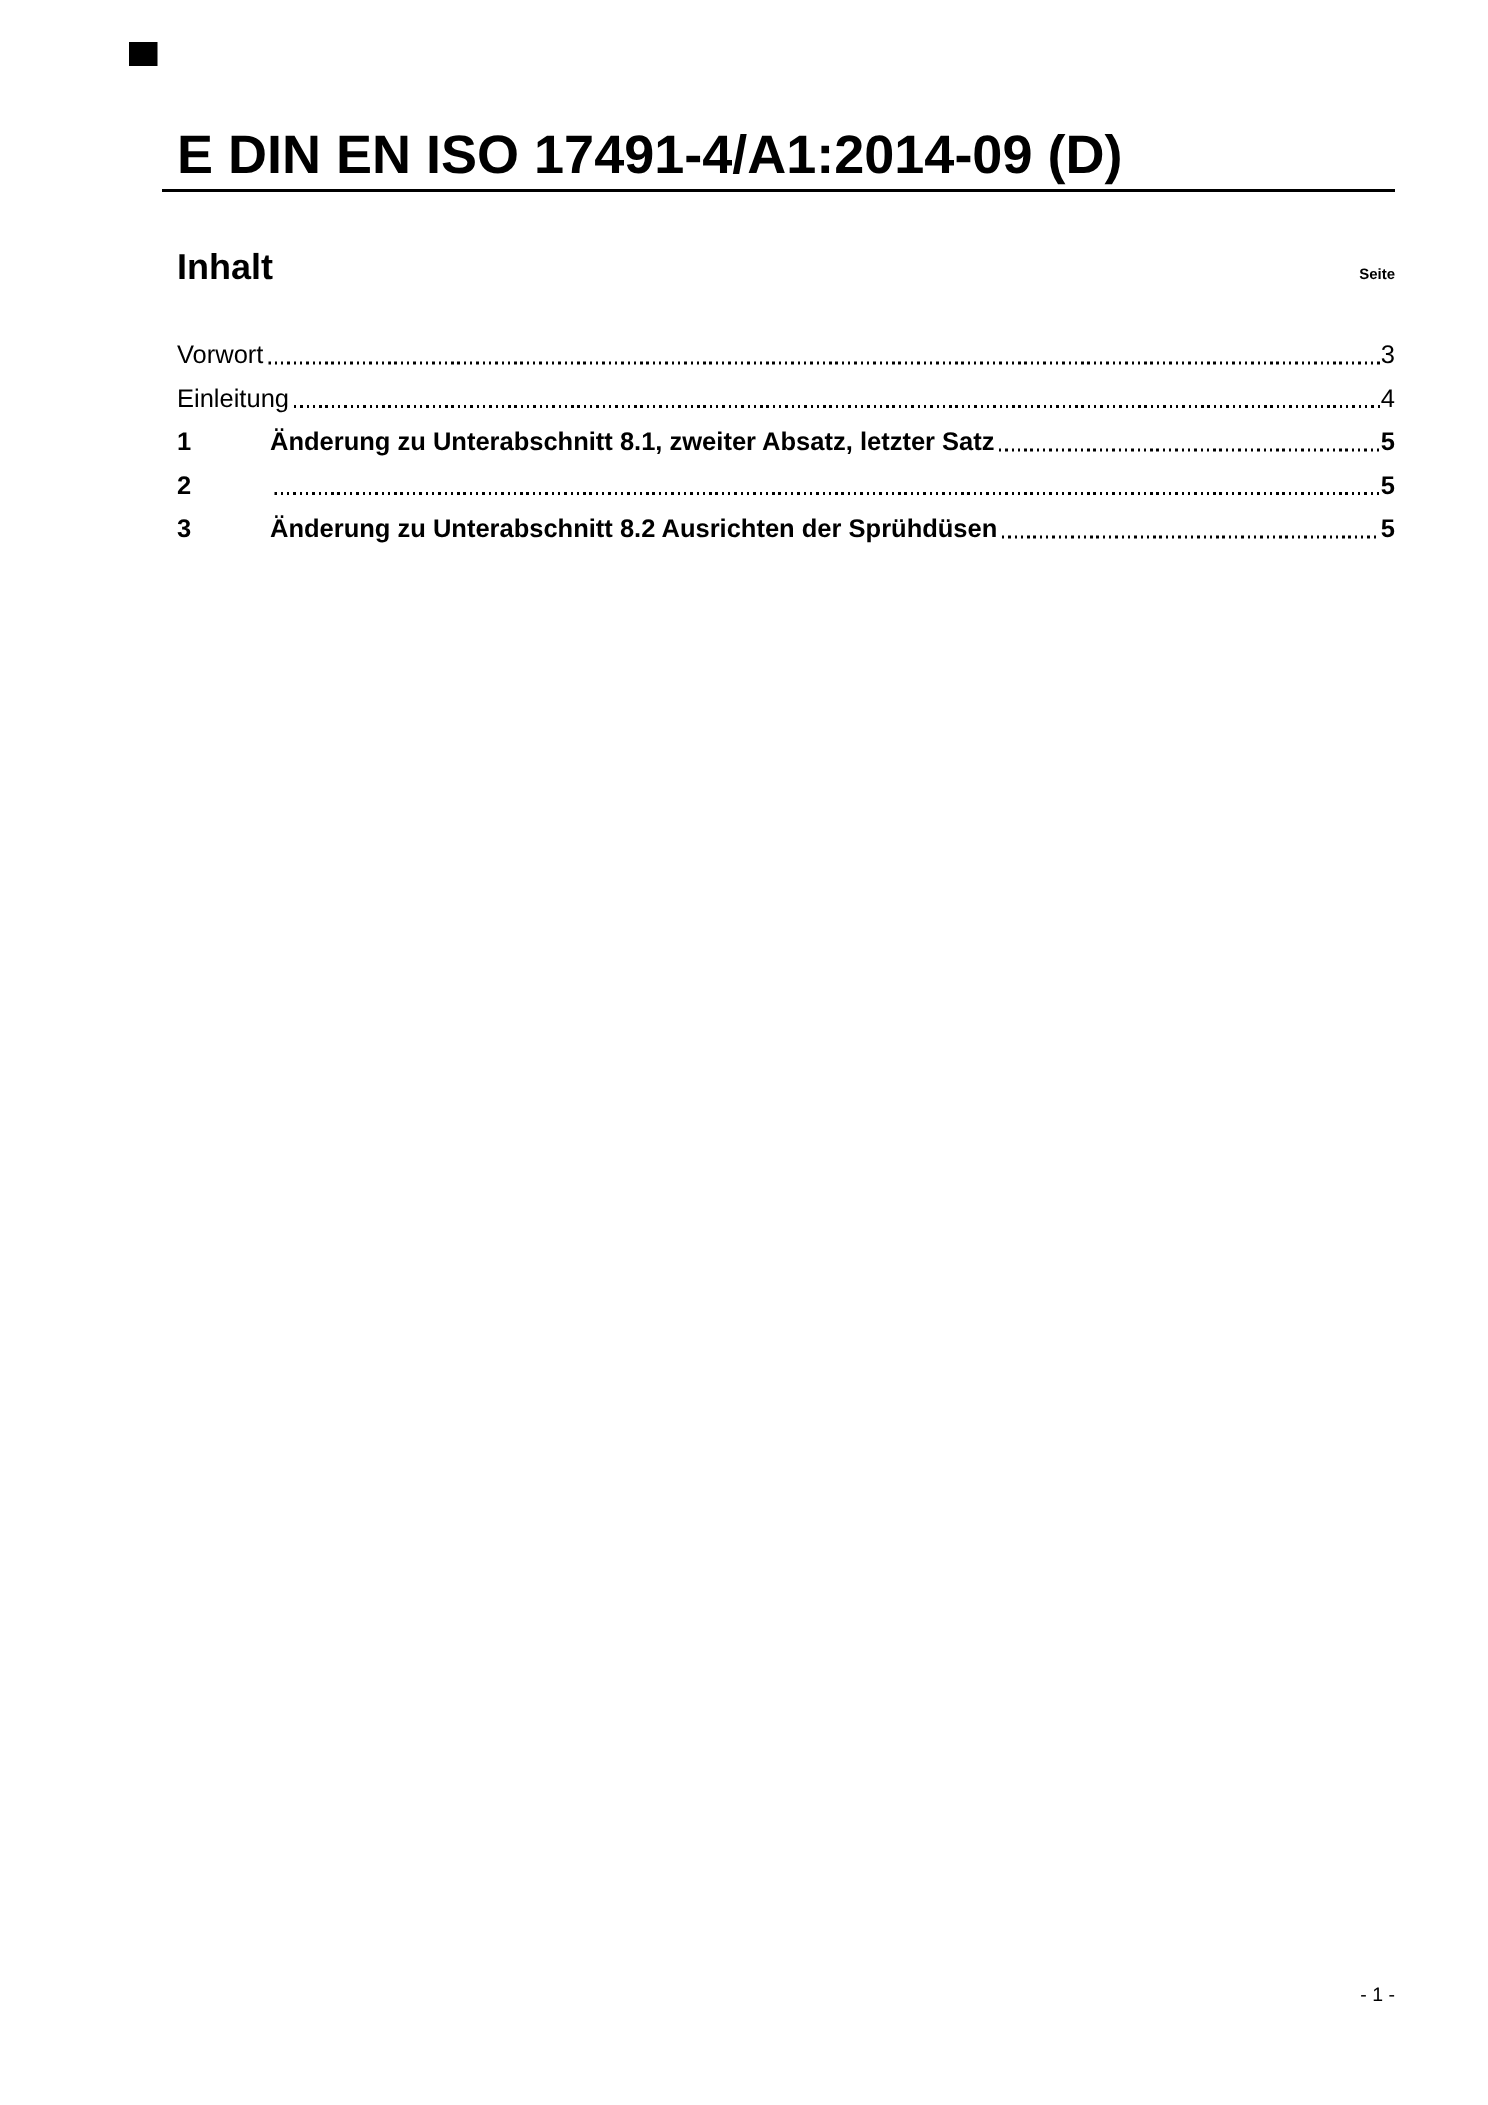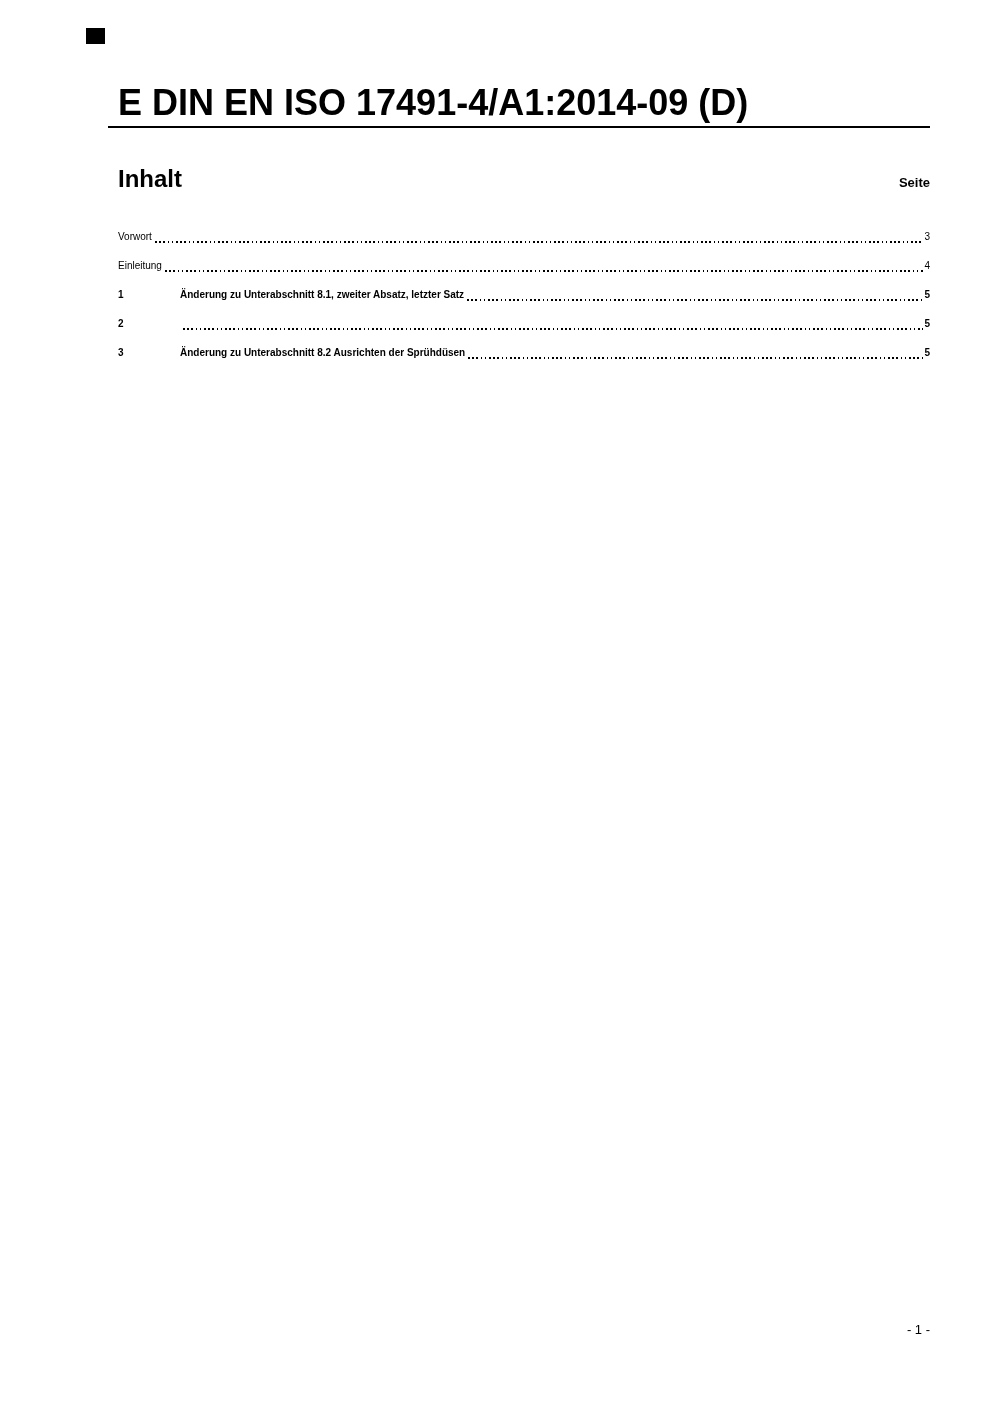--- a/index.html
+++ b/index.html
@@ -32,25 +32,25 @@
   }
   .rule {
     border:none; border-top:2px solid #000;
     margin-top:8px; margin-left:-10px;
   }
   .toc-header {
     display:flex; justify-content:space-between; align-items:baseline;
     margin-top:39px;
   }
   .toc-heading { font-size:24px; font-weight:bold; line-height:24px; }
-  .toc-page-label { font-size:13px; font-weight:bold; }
+  .toc-page-label { font-size:10px; font-weight:bold; }
   .toc-list { margin-top:36px; }
   .toc-row {
     display:flex; align-items:flex-end;
-    font-size:10px; line-height:20px; height:20px;
+    font-size:17px; line-height:20px; height:20px;
     margin-bottom:9px;
   }
   .toc-row.bold { font-weight:bold; }
   .toc-num { width:62px; flex:none; }
   .toc-label { flex:none; white-space:nowrap; }
   .leader {
     flex:1 1 auto; height:2px; align-self:flex-end;
     margin:0 1px 4px 3px;
     background-image:repeating-linear-gradient(to right,
       #000 0, #000 1.6px, transparent 1.6px, transparent 4.2px);

